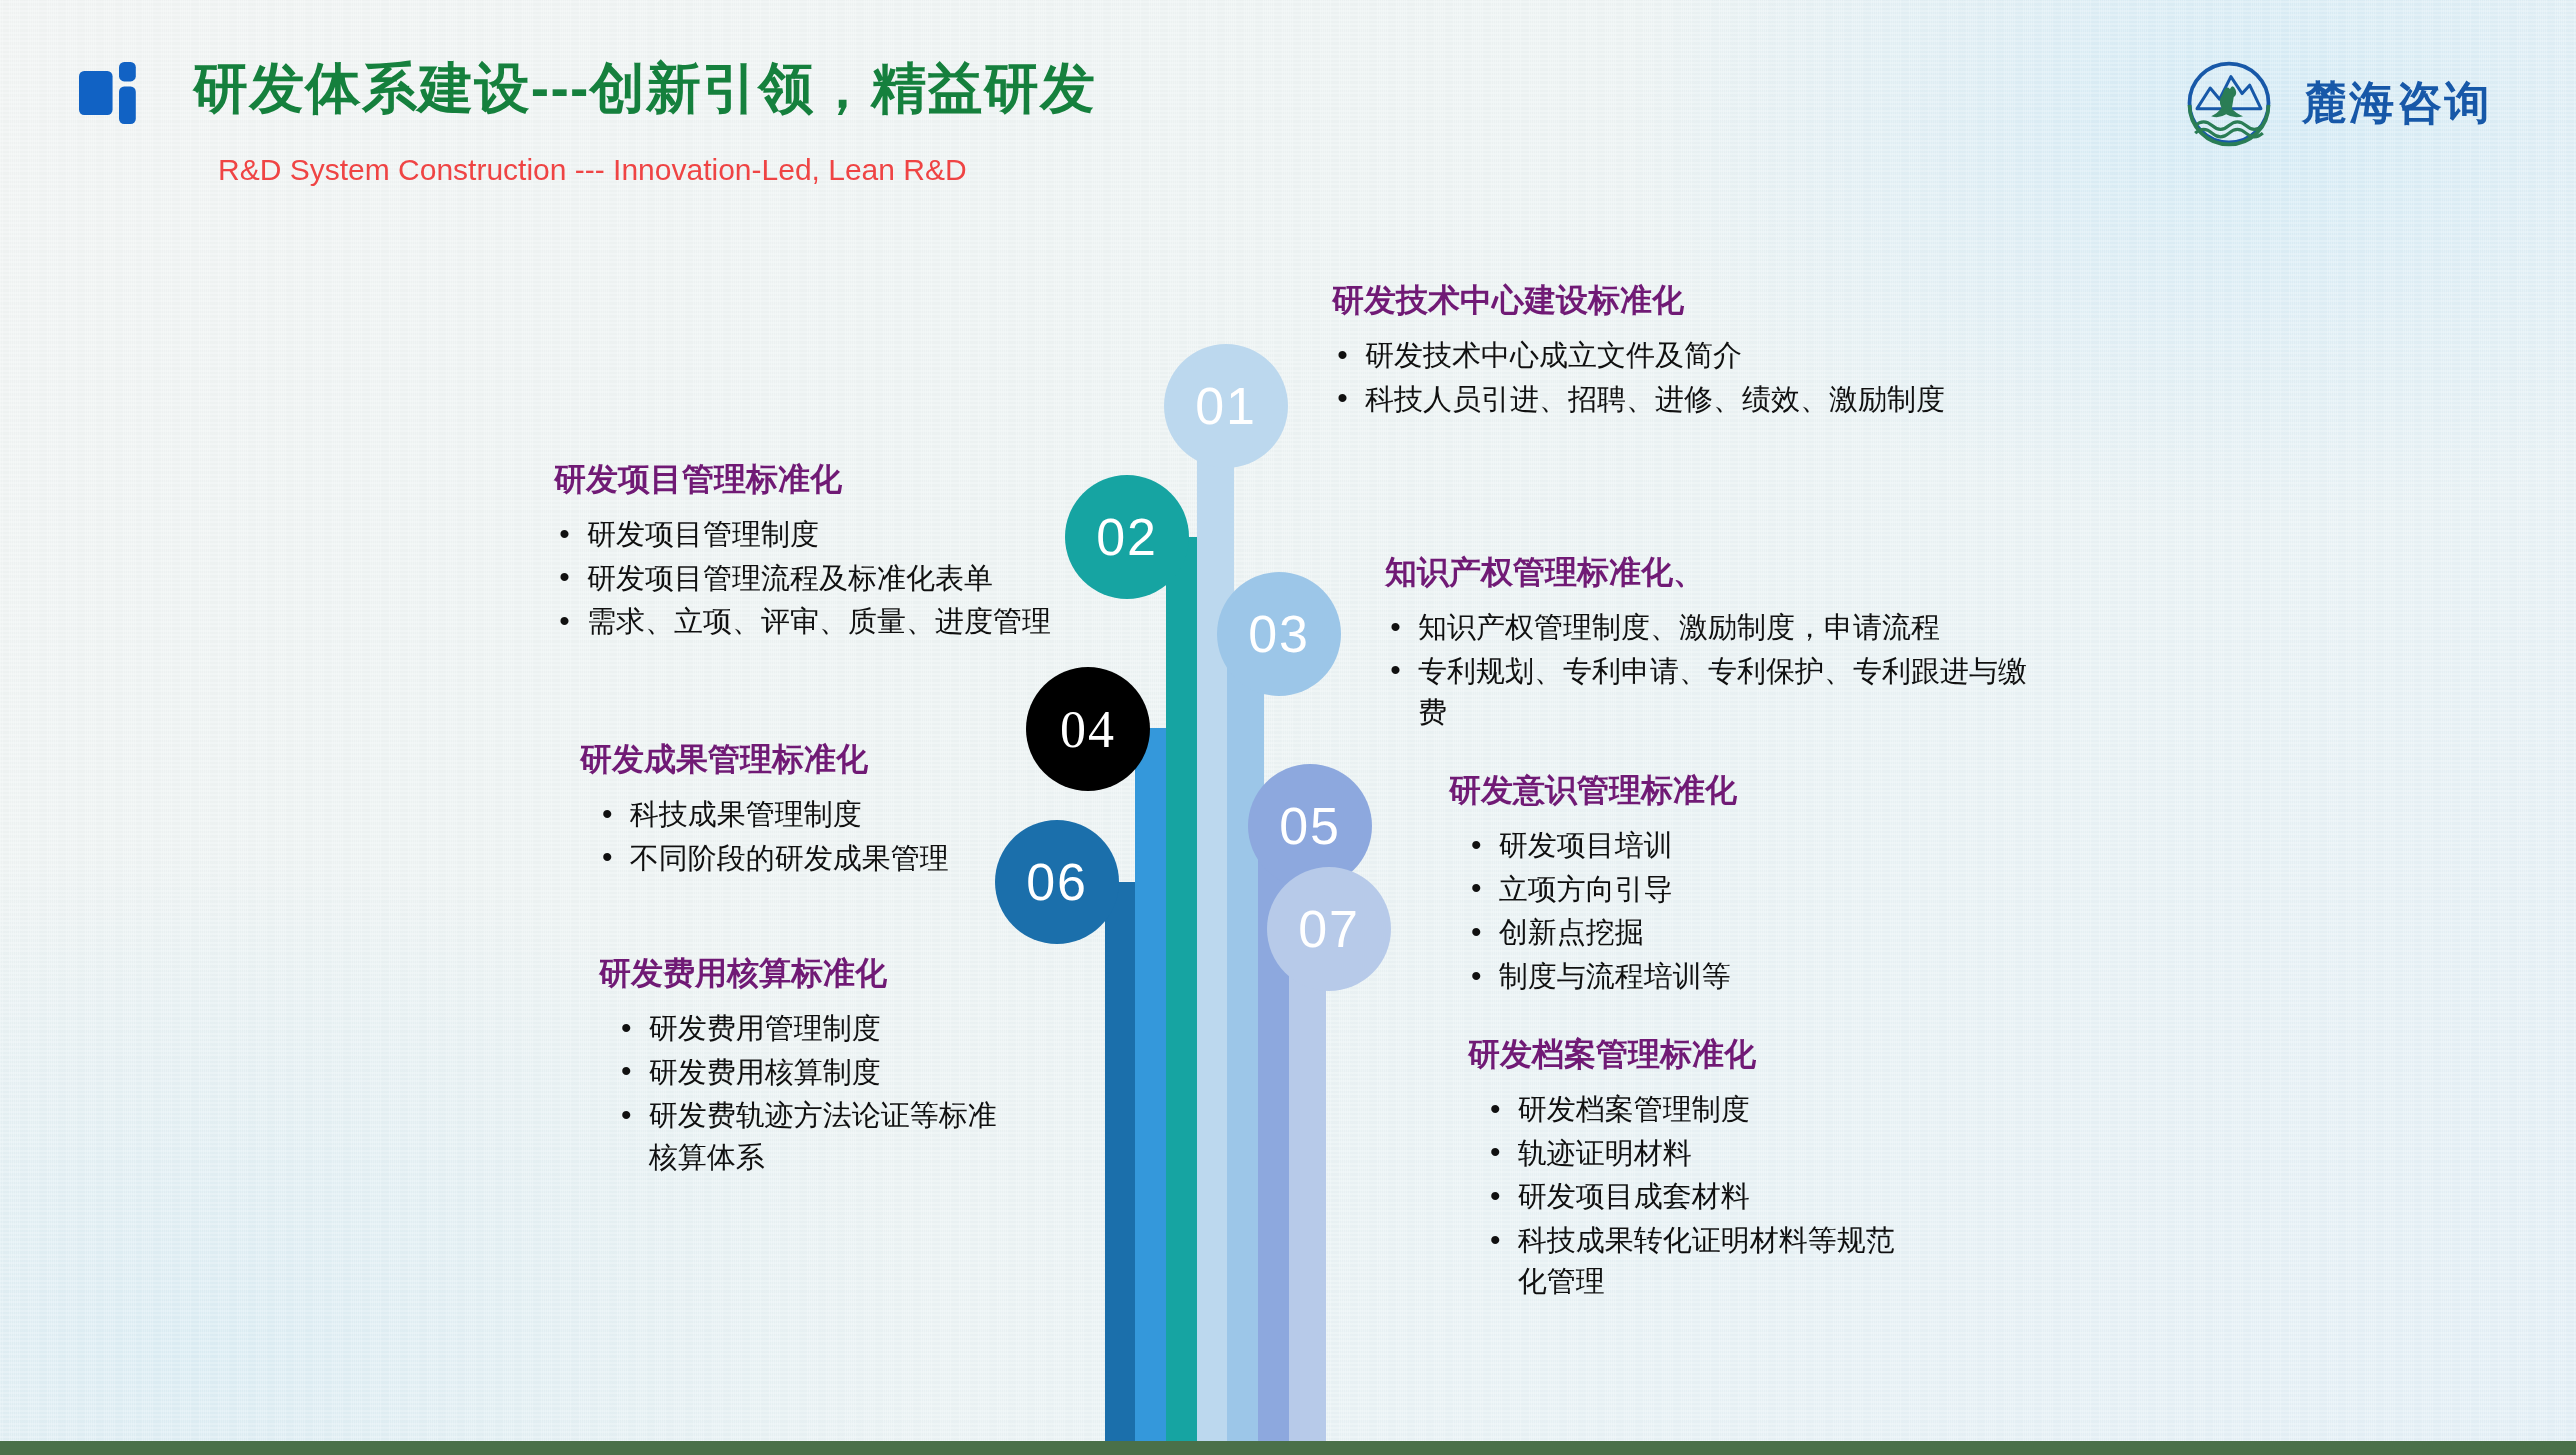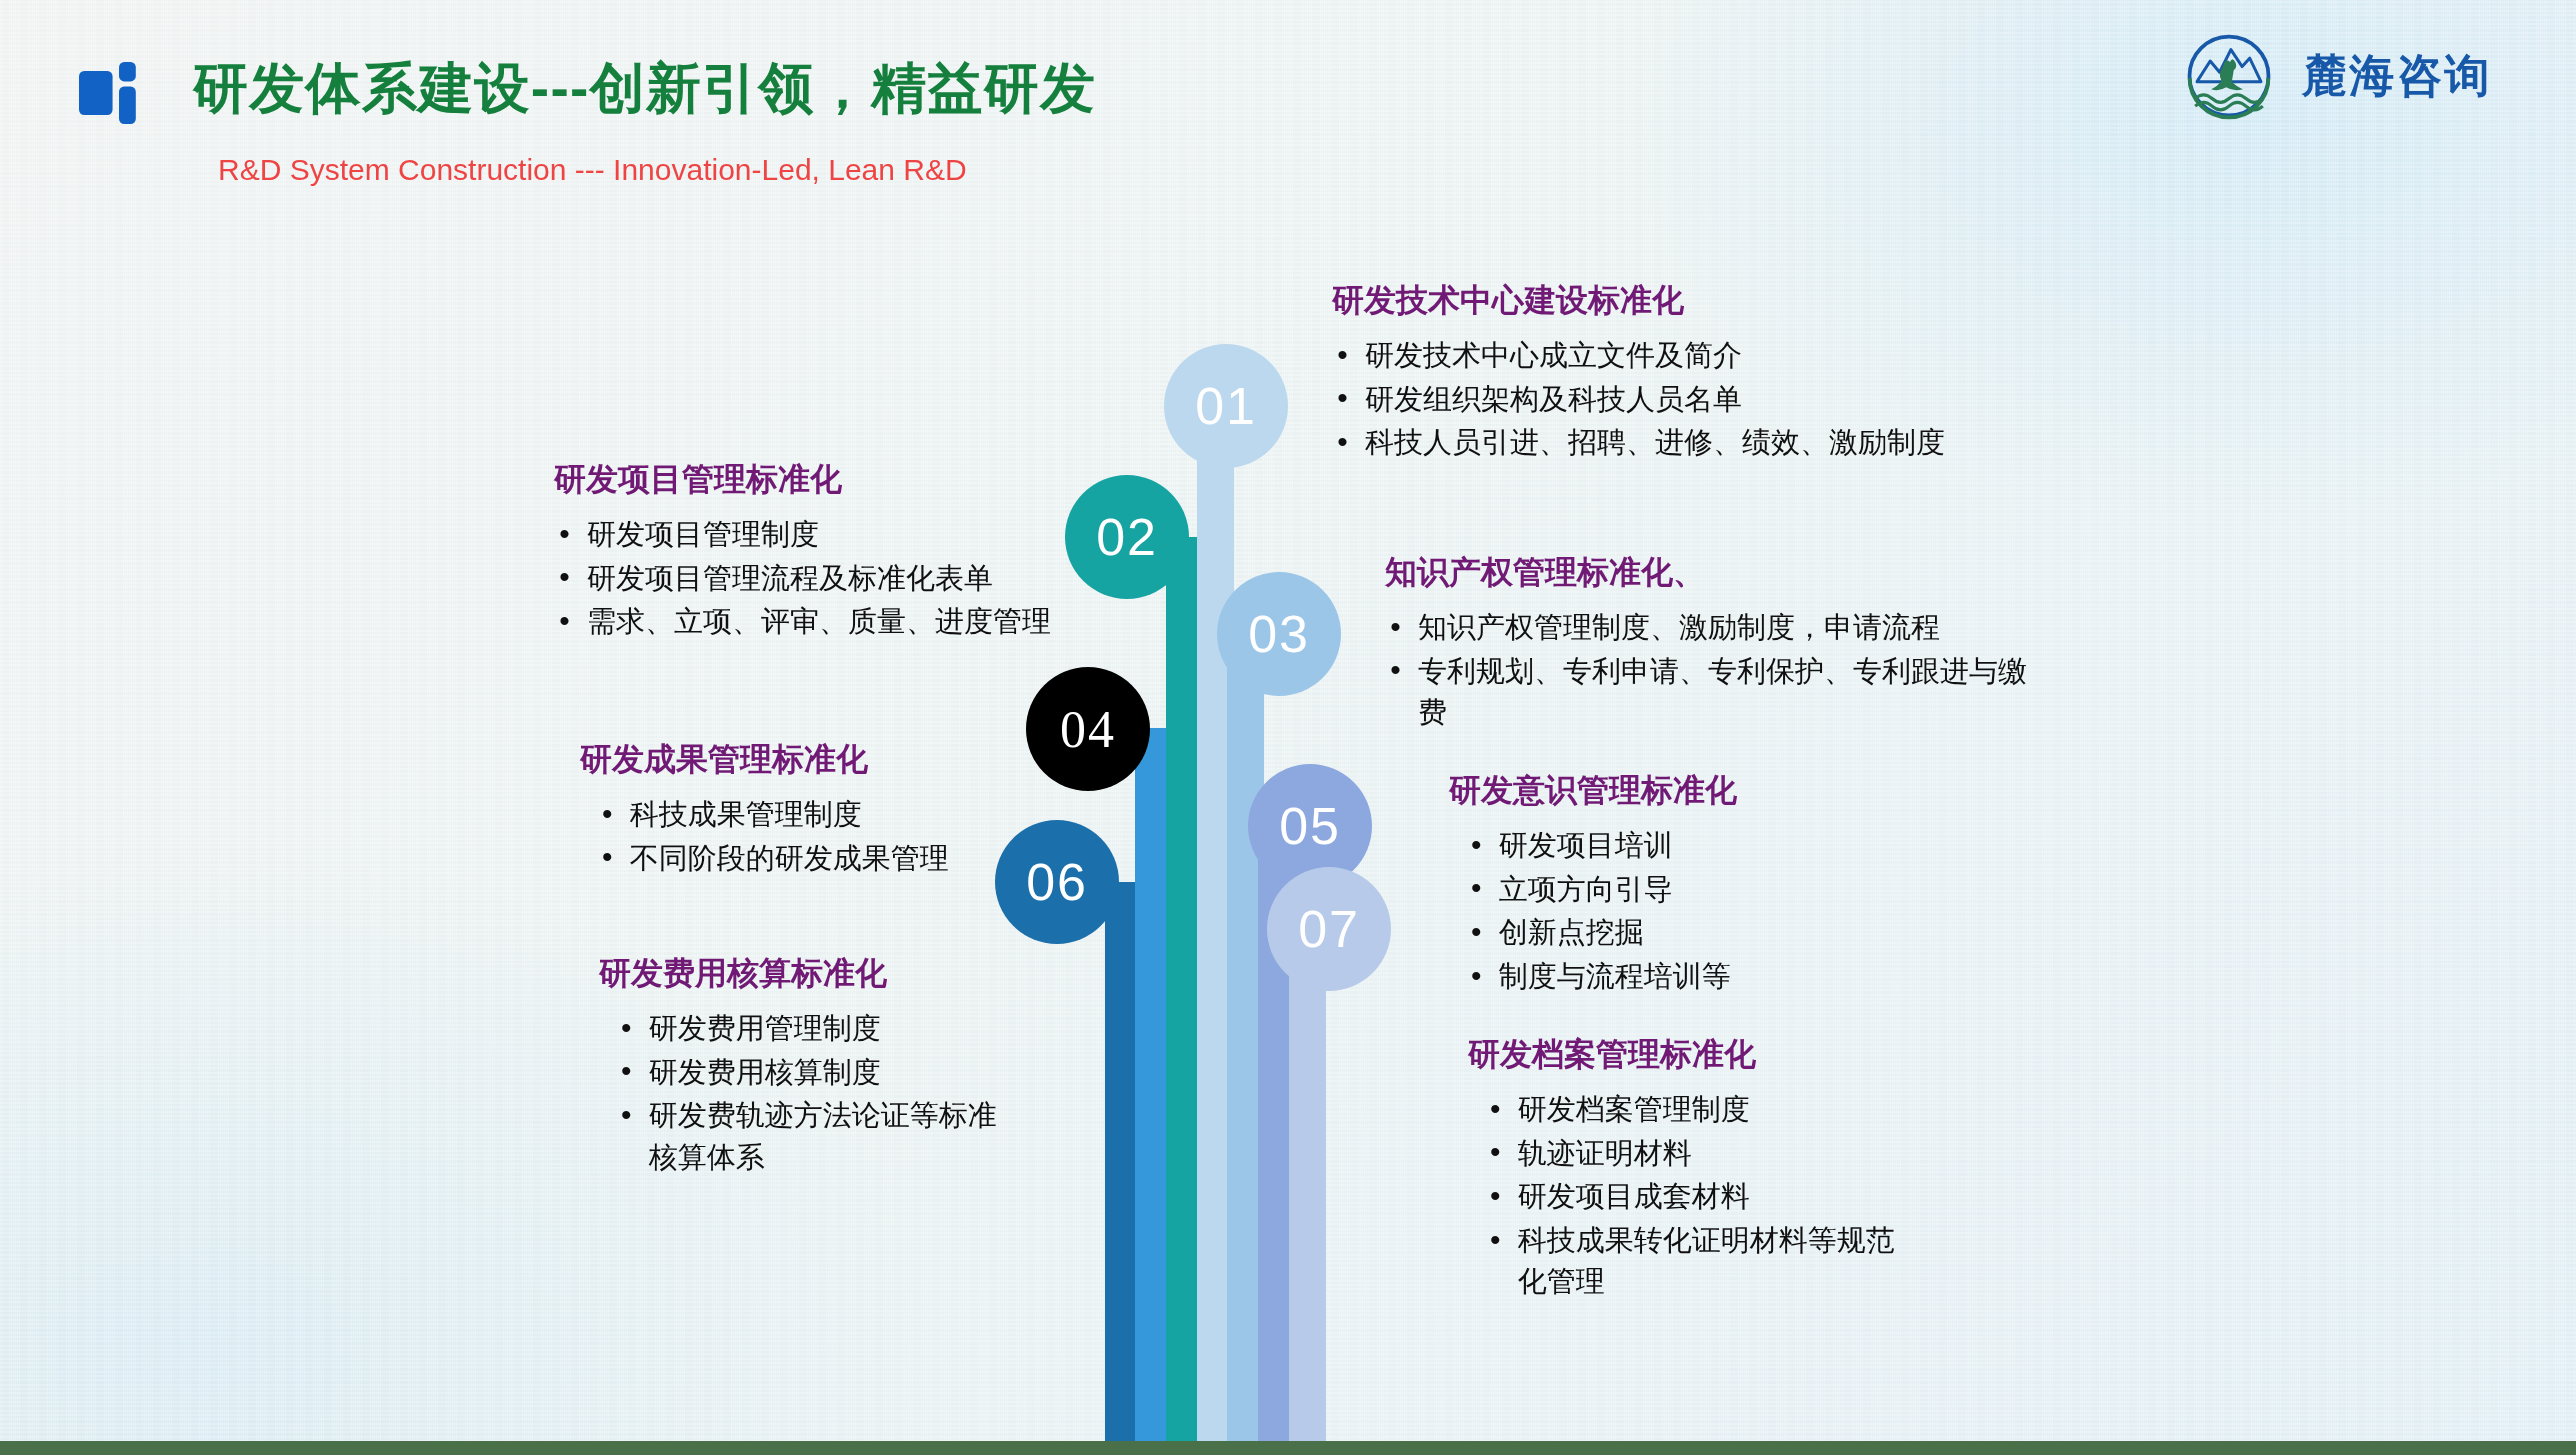--- a/index.html
+++ b/index.html
@@ -17,21 +17,21 @@
       repeating-linear-gradient(0deg, rgba(255,255,255,.35) 0px, rgba(255,255,255,.35) 0.6px, rgba(0,0,0,.012) 0.6px, rgba(0,0,0,.012) 1.3px),
       repeating-linear-gradient(90deg, rgba(255,255,255,.30) 0px, rgba(255,255,255,.30) 0.6px, rgba(0,0,0,.010) 0.6px, rgba(0,0,0,.010) 1.9px);
   }
   .bottom-bar{position:absolute;left:0;bottom:0;width:2576px;height:14px;background:#4a7049;}
 
   
   .logo-mark{position:absolute;left:79px;top:62px;width:71px;height:62px;}
   .title-cn{position:absolute;left:193px;top:52px;font-size:55px;font-weight:700;color:#15803d;letter-spacing:1.3px;white-space:nowrap;}
   .title-en{position:absolute;left:218px;top:153px;font-size:30px;color:#ef4444;white-space:nowrap;}
 
-  .brand{position:absolute;right:84px;top:29px;display:flex;align-items:center;gap:26px;}
+  .brand{position:absolute;right:84px;top:56px;display:flex;align-items:center;gap:26px;}
   .brand-emblem{width:94px;height:94px;}
   .brand-name{font-size:45px;font-weight:700;color:#1758a8;letter-spacing:2.6px;white-space:nowrap;}
 
   
   .stage{position:absolute;left:0;top:0;width:2576px;height:1265px;}
   .ribbon{position:absolute;width:37px;border-radius:0 0 0 0;}
   .node{position:absolute;width:124px;height:124px;border-radius:50%;
         display:flex;align-items:center;justify-content:center;
         color:#ffffff;font-size:52px;font-weight:400;letter-spacing:1.9px;}
 
@@ -87,21 +87,20 @@
   <div class="node" style="left:1026px;top:667px;background:#000000;font-family:Liberation Serif, serif;">04</div>
   <div class="node" style="left:1248px;top:764px;background:#8da8de;">05</div>
   <div class="node" style="left:995px;top:820px;background:#1b6fab;">06</div>
   <div class="node" style="left:1267px;top:867px;background:#b7cae9;">07</div>
 </div>
 
 <div class="block" style="left:1332px;top:283px;width:837px;">
   <h3>研发技术中心建设标准化</h3>
   <ul>
     <li>研发技术中心成立文件及简介</li>
-    <li>研发组织架构及科技人员名单</li>
     <li>科技人员引进、招聘、进修、绩效、激励制度</li>
   </ul>
 </div>
 
 <div class="block" style="left:554px;top:462px;width:644px;">
   <h3>研发项目管理标准化</h3>
   <ul>
     <li>研发项目管理制度</li>
     <li>研发项目管理流程及标准化表单</li>
     <li>需求、立项、评审、质量、进度管理</li>

